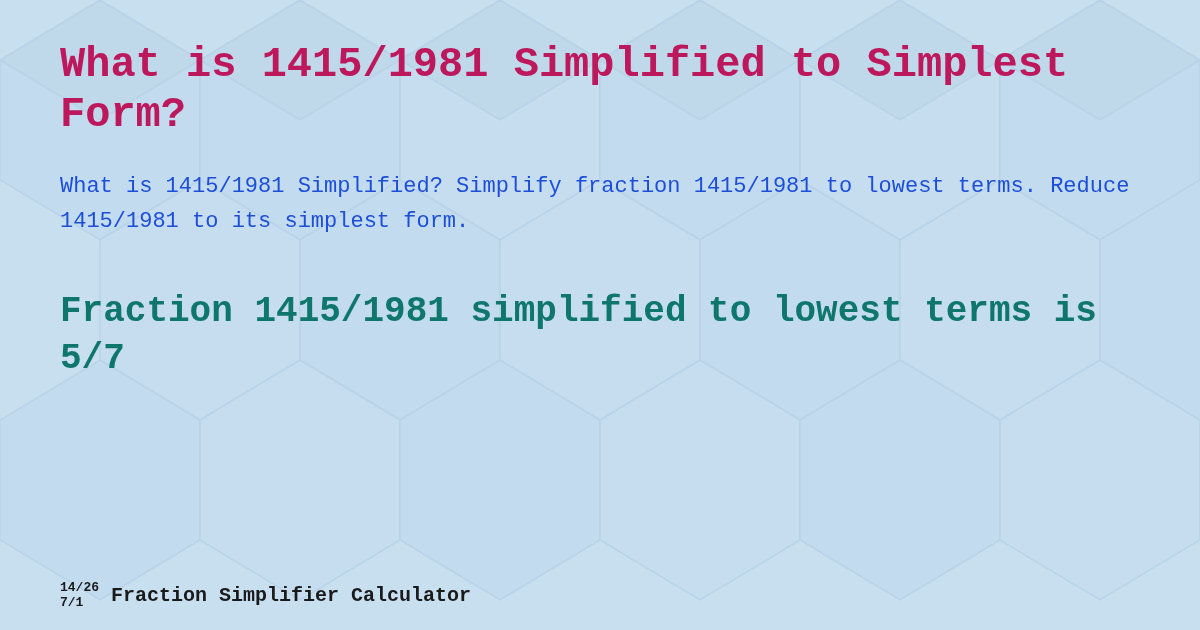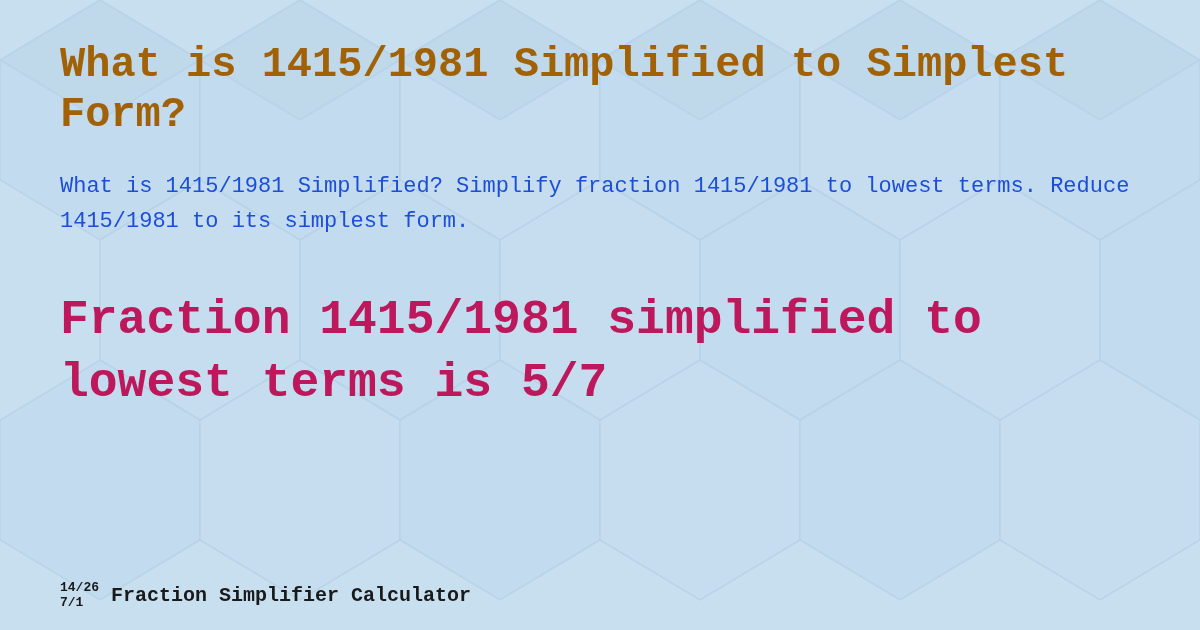--- a/index.html
+++ b/index.html
@@ -32,42 +32,42 @@
       z-index: 1;
       padding: 40px 60px 30px 60px;
       height: 100%;
       display: flex;
       flex-direction: column;
     }
 
     .main-title {
       font-size: 42px;
       font-weight: 900;
-      color: #a16207;
+      color: #be185d;
       line-height: 1.2;
       margin-bottom: 28px;
       font-family: 'Courier New', Courier, monospace;
     }
 
     .description {
       font-size: 22px;
       color: #1d4ed8;
       line-height: 1.6;
       margin-bottom: 40px;
       font-family: 'Courier New', Courier, monospace;
     }
 
     .result-section {
       margin-top: 10px;
     }
 
     .result-text {
-      font-size: 48px;
+      font-size: 36px;
       font-weight: 900;
-      color: #be185d;
+      color: #0f766e;
       line-height: 1.3;
       font-family: 'Courier New', Courier, monospace;
     }
 
     .footer {
       position: absolute;
       bottom: 20px;
       left: 60px;
       right: 60px;
       display: flex;

